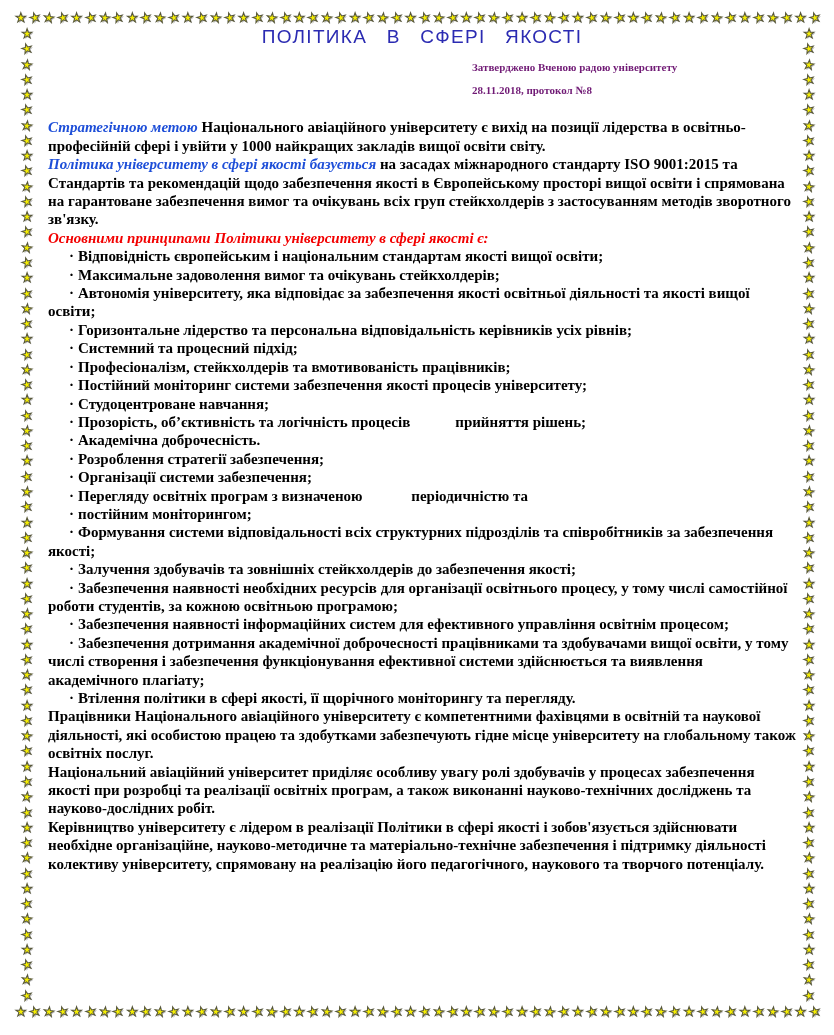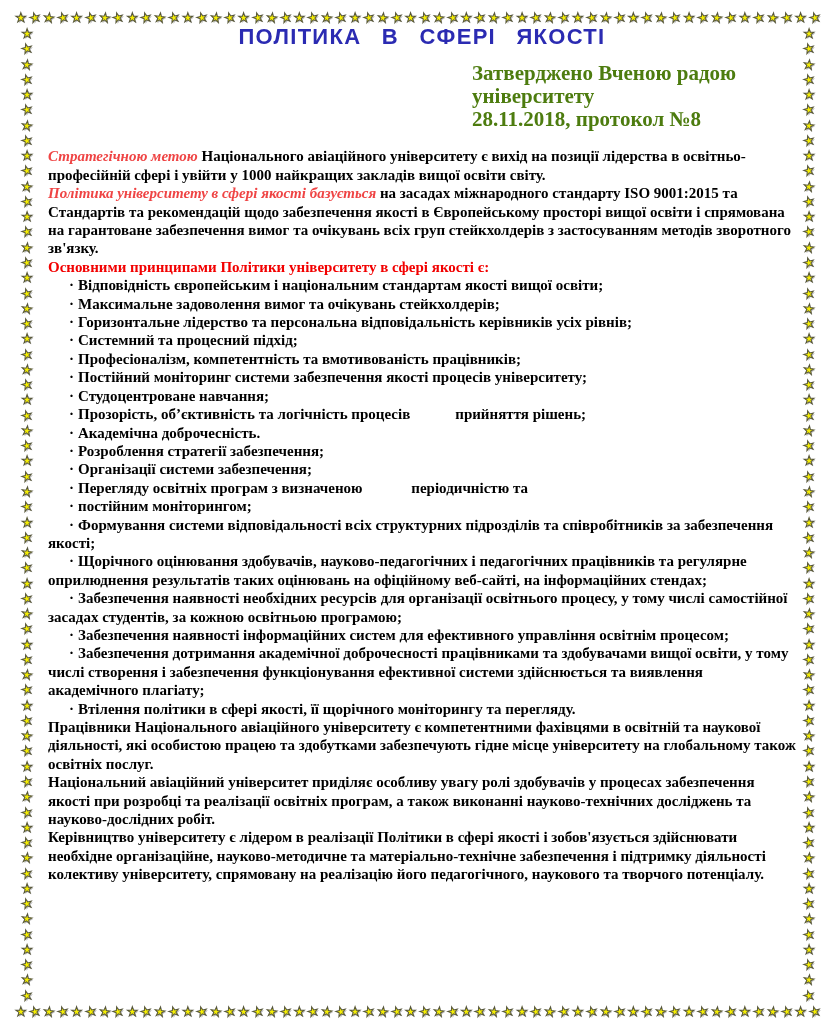--- a/index.html
+++ b/index.html
@@ -31,30 +31,30 @@
   .star:nth-child(even){ transform:rotate(-14deg); }
   .star:nth-child(4n+3){ transform:rotate(8deg); }
 
   
   .content {
     position:absolute; left:48px; top:26px; width:748px;
     font-size:15px; font-weight:bold; color:#000; line-height:18.4px;
   }
   .title {
     text-align:center; font-family:"Liberation Sans", sans-serif;
-    font-weight:bold; font-size:22px; color:#2b2bb2;
-    letter-spacing:1.3px; word-spacing:13px; margin:2px 0 16px 0;
+    font-weight:normal; font-size:19px; color:#2b2bb2;
+    letter-spacing:1.3px; word-spacing:13px; margin:2px 0 10px 0;
   }
   .approval {
     margin-left:424px; margin-bottom:16px;
-    color:#4d7c0f; font-size:21px; line-height:23px;
+    color:#701a75; font-size:11px; line-height:23px;
   }
   .para { margin:0; }
-  .lead { color:#ef4444; font-style:italic; }
-  .rhead { margin:0; color:#f20000; }
+  .lead { color:#1d4ed8; font-style:italic; }
+  .rhead { margin:0; color:#f20000; font-style:italic; }
   .item { margin:0; white-space:pre-wrap; }
   .dot {
     display:inline-block; width:30px; padding-left:21px; box-sizing:border-box;
     white-space:normal;
   }
   .itxt { white-space:pre-wrap; }
 </style>
 </head>
 <body>
 
@@ -330,26 +330,27 @@
       </div>
 
     <p class="rhead">Основними принципами Політики університету в сфері якості є:</p>
 
     <div>
 
         <div class="item"><span class="dot">·</span><span class="itxt">Відповідність європейським і національним стандартам якості вищої освіти;</span></div>
 
         <div class="item"><span class="dot">·</span><span class="itxt">Максимальне задоволення вимог та очікувань стейкхолдерів;</span></div>
 
+        <div class="item"><span class="dot">·</span><span class="itxt">Автономія університету, яка відповідає за забезпечення якості освітньої діяльності та якості вищої освіти;</span></div>
 
         <div class="item"><span class="dot">·</span><span class="itxt">Горизонтальне лідерство та персональна відповідальність керівників усіх рівнів;</span></div>
 
         <div class="item"><span class="dot">·</span><span class="itxt">Системний та процесний підхід;</span></div>
 
-        <div class="item"><span class="dot">·</span><span class="itxt">Професіоналізм, компетентність та вмотивованість працівників;</span></div>
+        <div class="item"><span class="dot">·</span><span class="itxt">Професіоналізм, стейкхолдерів та вмотивованість працівників;</span></div>
 
         <div class="item"><span class="dot">·</span><span class="itxt">Постійний моніторинг системи забезпечення якості процесів університету;</span></div>
 
         <div class="item"><span class="dot">·</span><span class="itxt">Студоцентроване навчання;</span></div>
 
 
         <div class="item"><span class="dot">·</span><span class="itxt">Прозорість, об’єктивність та логічність процесів            прийняття рішень;</span></div>
 
         <div class="item"><span class="dot">·</span><span class="itxt">Академічна доброчесність.</span></div>
       </div>
@@ -360,25 +361,25 @@
         <div class="item"><span class="dot">·</span><span class="itxt">Розроблення стратегії забезпечення;</span></div>
 
         <div class="item"><span class="dot">·</span><span class="itxt">Організації системи забезпечення;</span></div>
 
         <div class="item"><span class="dot">·</span><span class="itxt">Перегляду освітніх програм з визначеною             періодичністю та</span></div>
 
         <div class="item"><span class="dot">·</span><span class="itxt">постійним моніторингом;</span></div>
 
         <div class="item"><span class="dot">·</span><span class="itxt">Формування системи відповідальності всіх структурних підрозділів та співробітників за забезпечення якості;</span></div>
 
-
-        <div class="item"><span class="dot">·</span><span class="itxt">Щорічного оцінювання здобувачів, науково-педагогічних і педагогічних працівників та регулярне оприлюднення результатів таких оцінювань на офіційному веб-сайті, на інформаційних стендах;</span></div>
-
-
-        <div class="item"><span class="dot">·</span><span class="itxt">Забезпечення наявності необхідних ресурсів для організації освітнього процесу, у тому числі самостійної засадах студентів, за кожною освітньою програмою;</span></div>
+        <div class="item"><span class="dot">·</span><span class="itxt">Залучення здобувачів та зовнішніх стейкхолдерів до забезпечення якості;</span></div>
+
+
+
+        <div class="item"><span class="dot">·</span><span class="itxt">Забезпечення наявності необхідних ресурсів для організації освітнього процесу, у тому числі самостійної роботи студентів, за кожною освітньою програмою;</span></div>
 
         <div class="item"><span class="dot">·</span><span class="itxt">Забезпечення наявності інформаційних систем для ефективного управління освітнім процесом;</span></div>
 
 
         <div class="item"><span class="dot">·</span><span class="itxt">Забезпечення дотримання академічної доброчесності працівниками та здобувачами вищої освіти, у тому числі створення і забезпечення функціонування ефективної системи здійснюється та виявлення академічного плагіату;</span></div>
 
         <div class="item"><span class="dot">·</span><span class="itxt">Втілення політики в сфері якості, її щорічного моніторингу та перегляду.</span></div>
       </div>
 
     <div>

